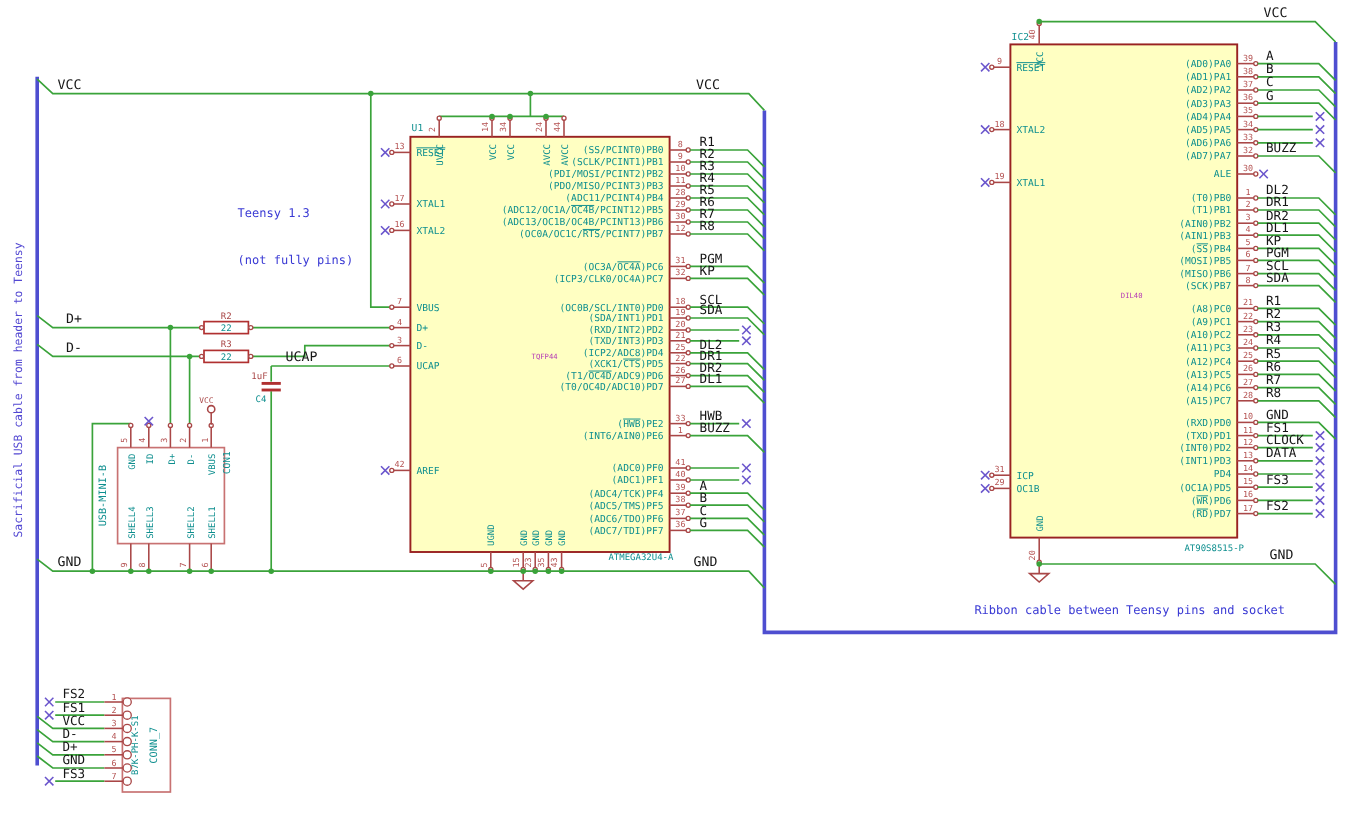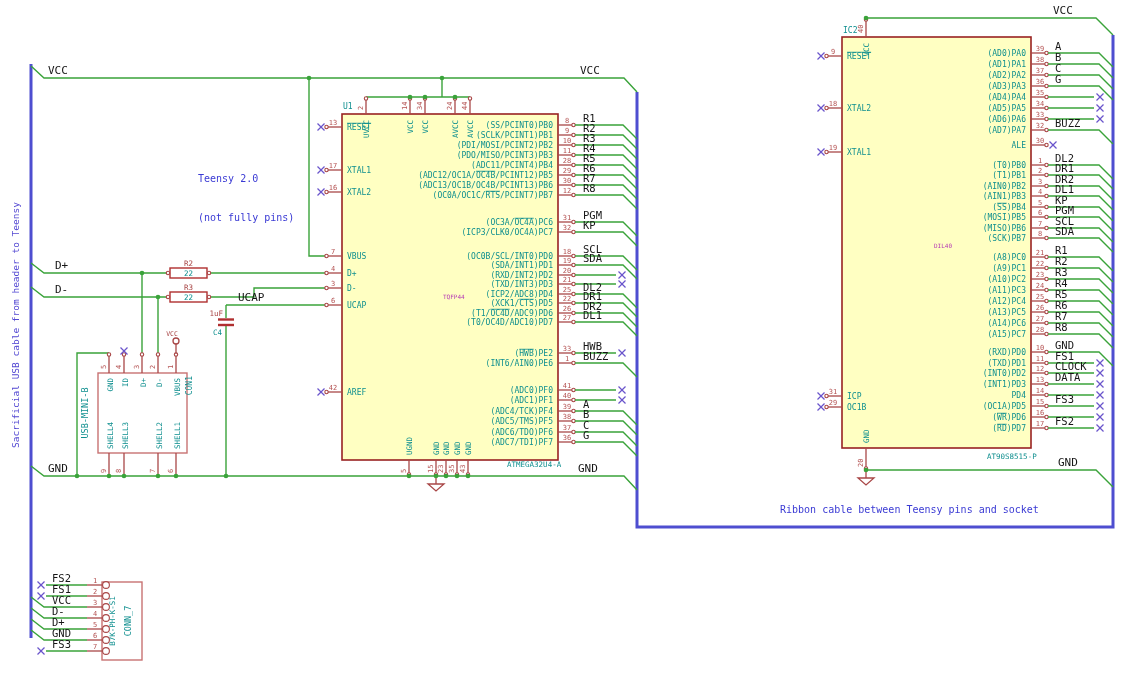--- a/index.html
+++ b/index.html
@@ -890,18 +890,18 @@
       <g>
         <line x1="37.5" y1="592.5" x2="44.5" y2="599.5" stroke="#6a55cc" stroke-width="1.3"></line>
         <line x1="37.5" y1="599.5" x2="44.5" y2="592.5" stroke="#6a55cc" stroke-width="1.3"></line>
       </g>
       <g>
         <line x1="37.5" y1="647.5" x2="44.5" y2="654.5" stroke="#6a55cc" stroke-width="1.3"></line>
         <line x1="37.5" y1="654.5" x2="44.5" y2="647.5" stroke="#6a55cc" stroke-width="1.3"></line>
       </g>
     </svg>
   <div class="note" id="note-teensy" style="color: rgb(58, 58, 212);">
-    <div>Teensy 2.0</div>
+    <div>Teensy 1.3</div>
     <div>(not fully pins)</div>
   </div>
-  <div class="note" id="note-ribbon" style="color: rgb(58, 58, 212);">Ribbon cable between Teensy pins and socket</div>
+  <div class="note" id="note-ribbon" style="color: rgb(58, 58, 212); margin-left: 32px;">Ribbon cable between Teensy pins and socket</div>
   <div class="note" id="note-usb-cable" style="color: rgb(83, 72, 210);">Sacrificial USB cable from header to Teensy</div>
 </div>
 
 </body></html>

